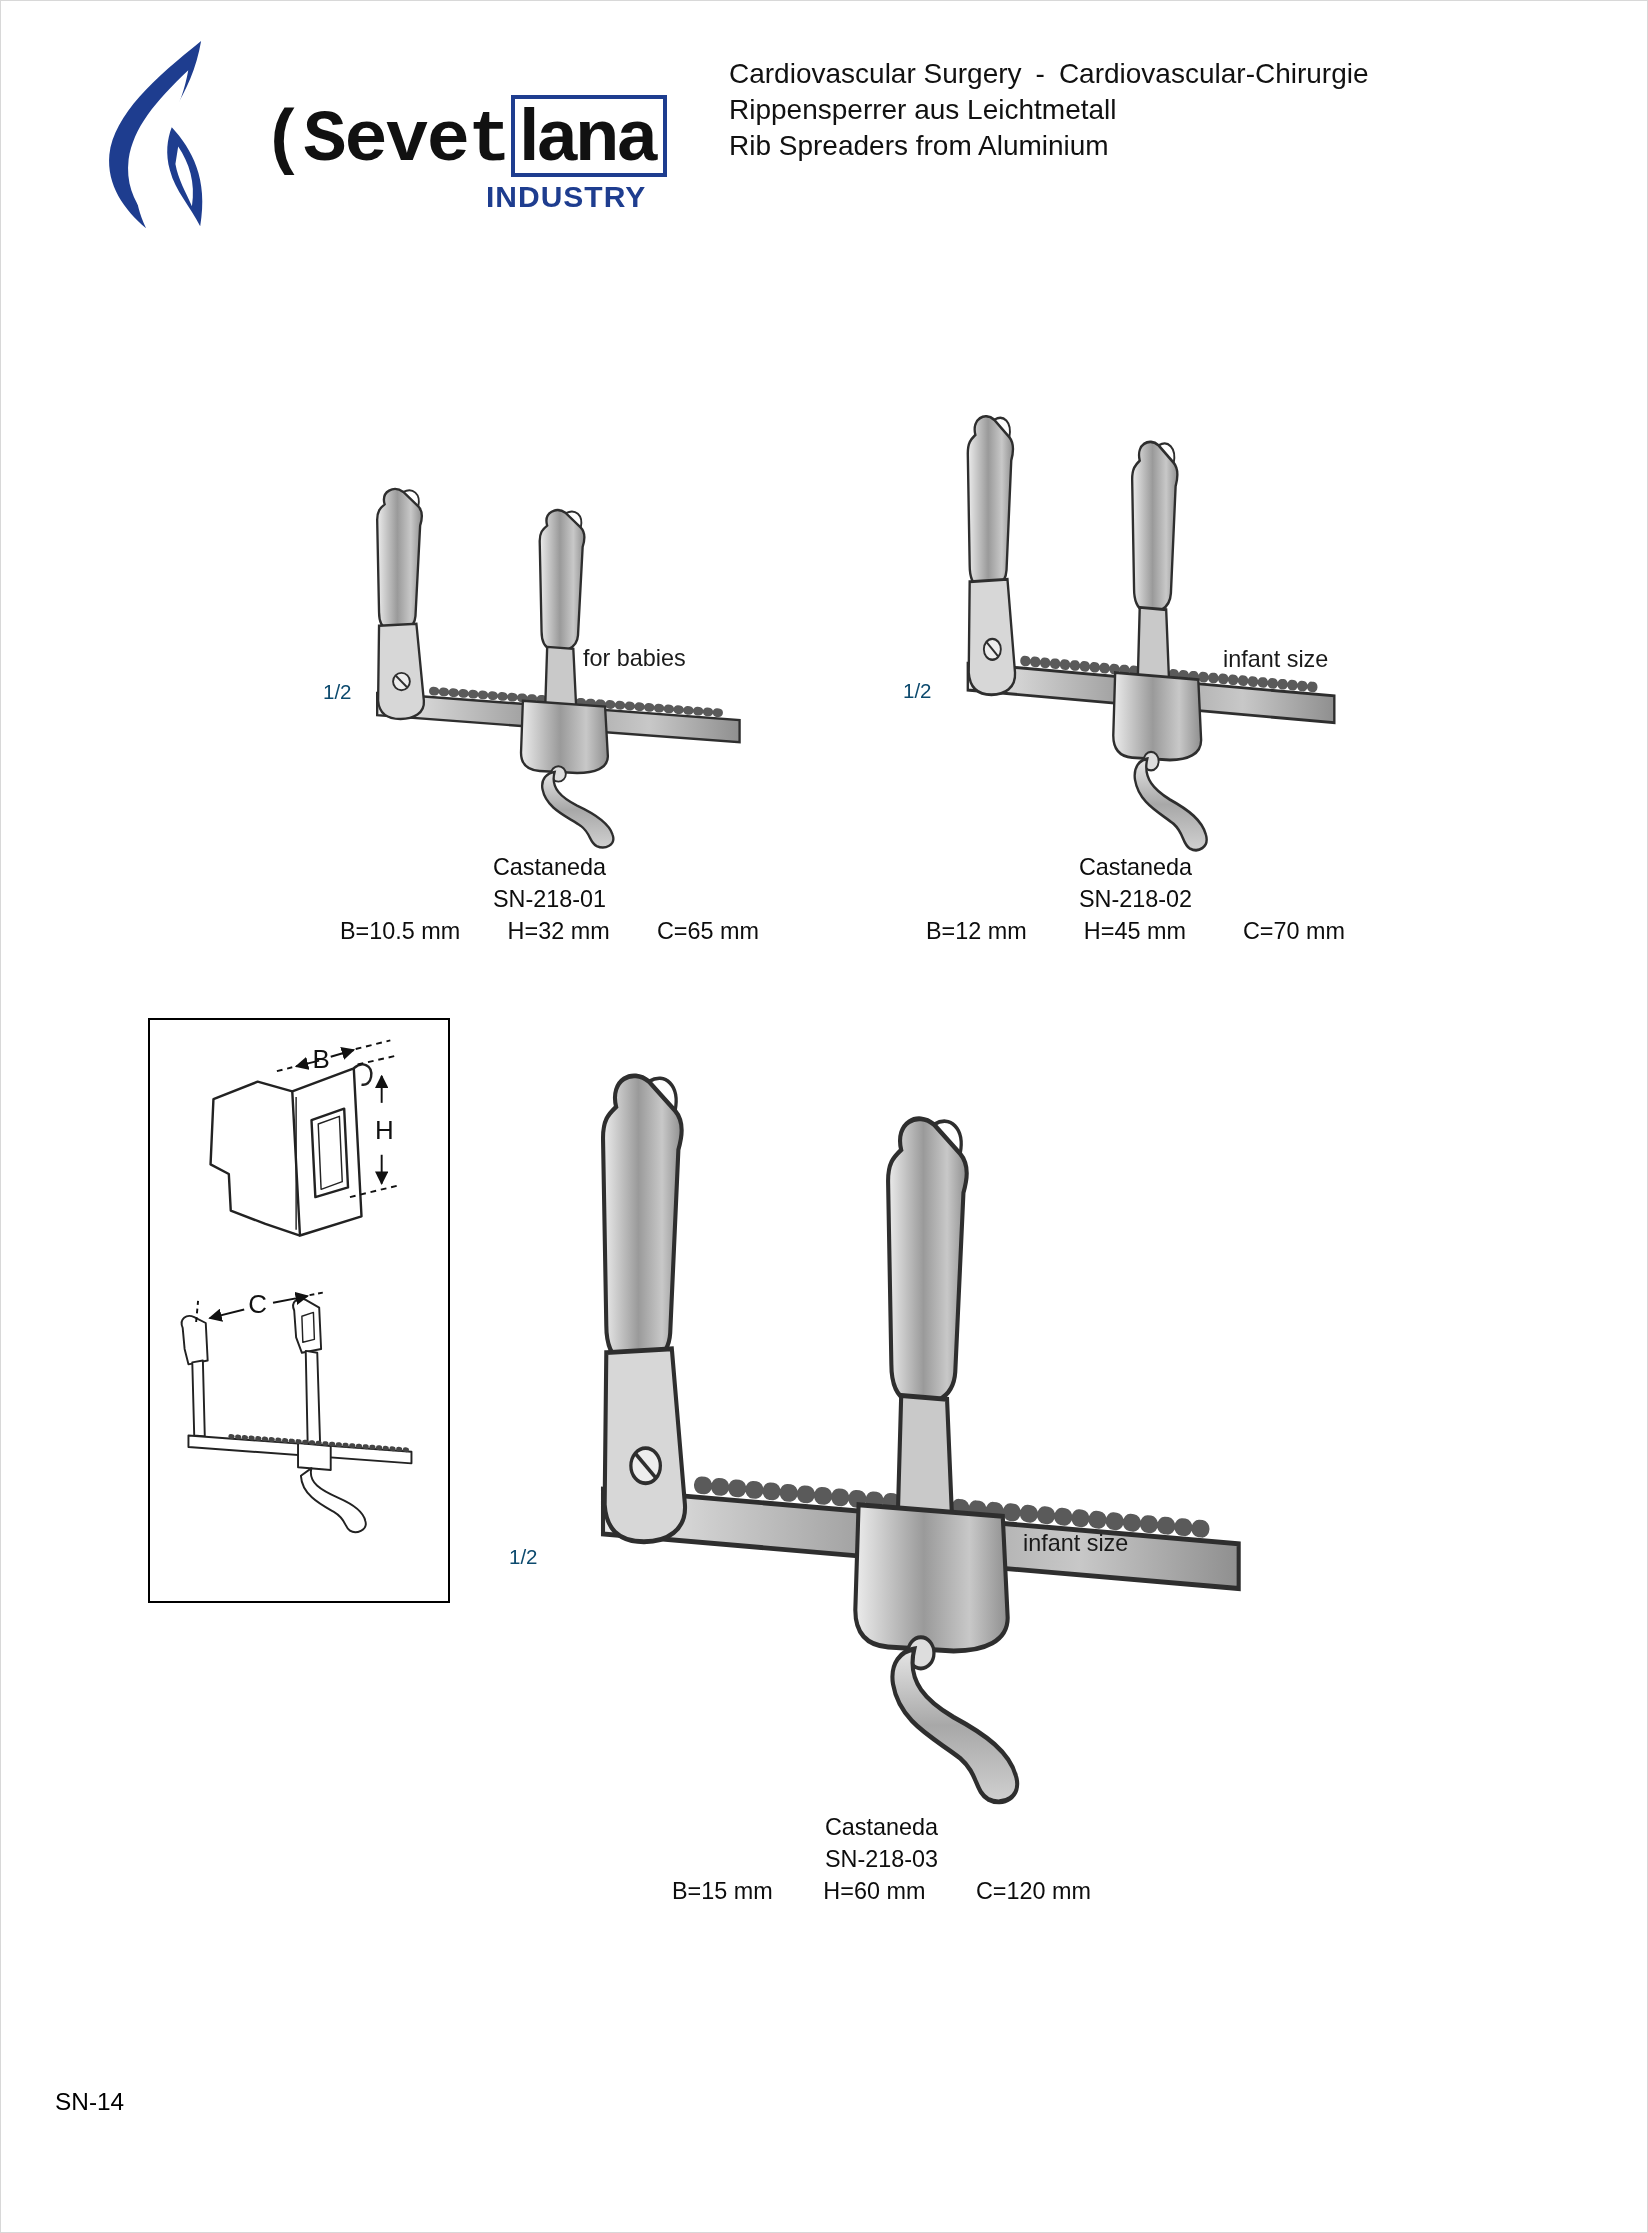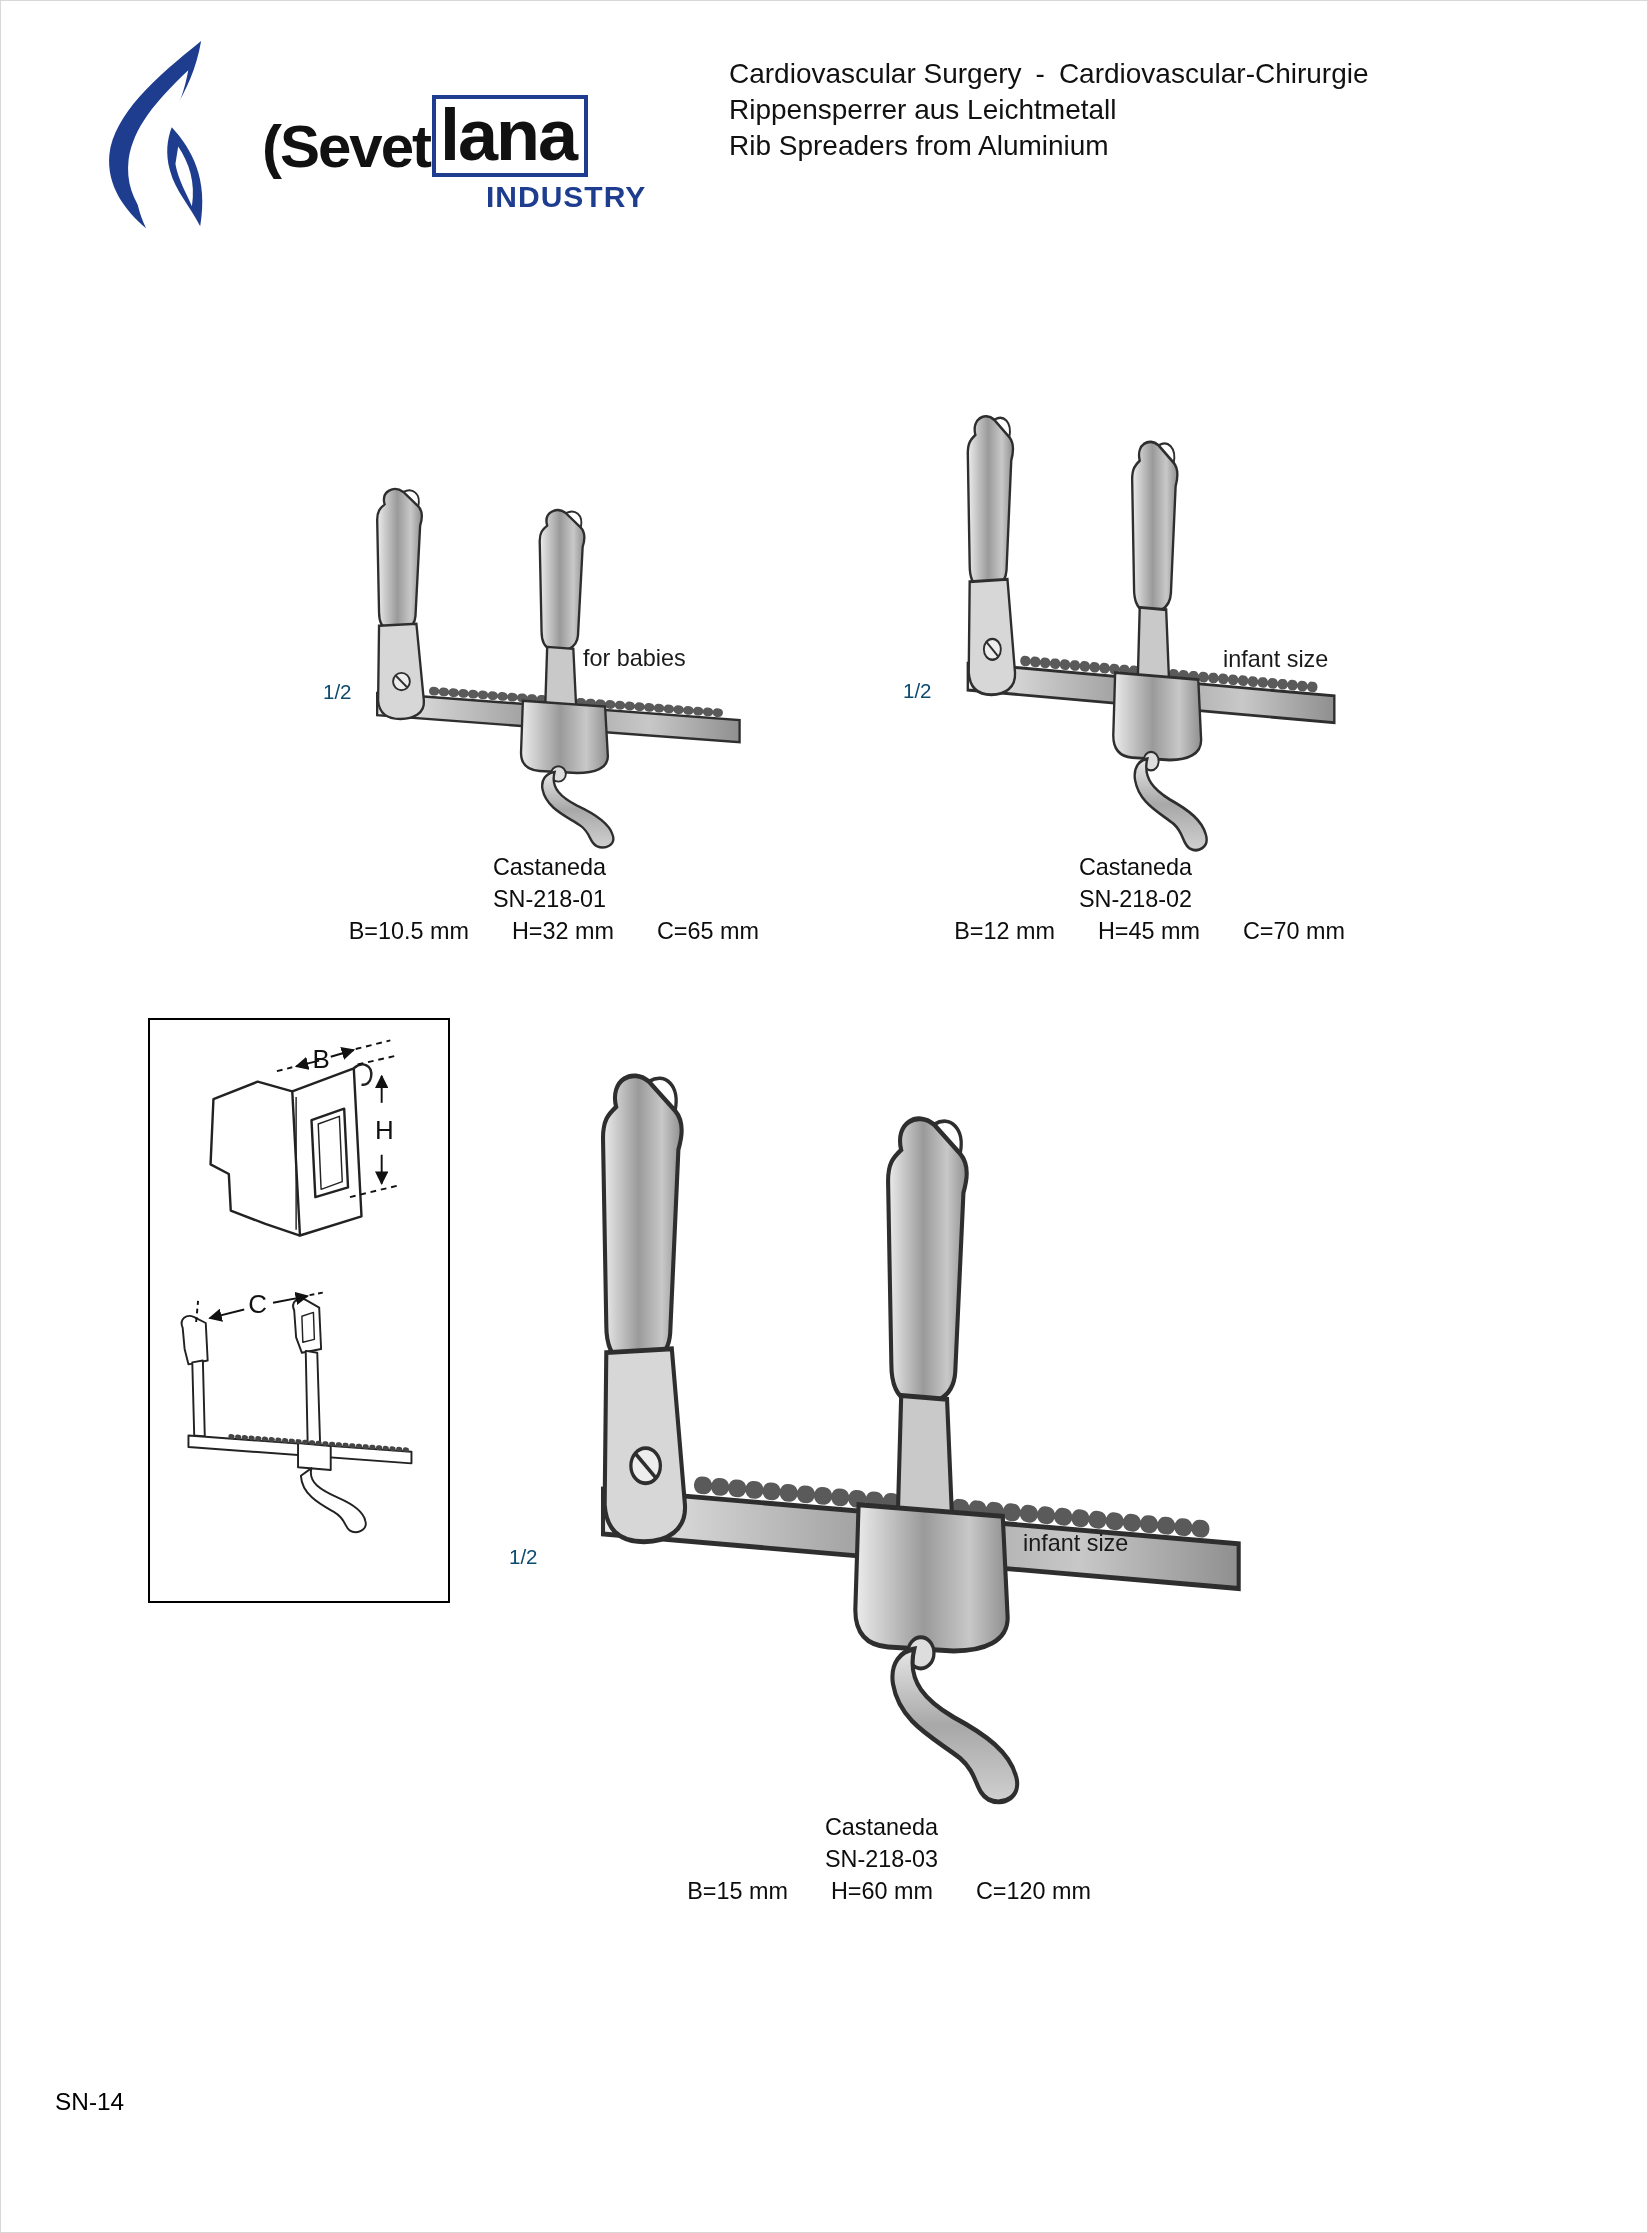--- a/index.html
+++ b/index.html
@@ -5,40 +5,40 @@
   html,body{margin:0;padding:0;background:#888;}
   .page{
     position:relative;width:1648px;height:2233px;background:#ffffff;
     margin:0 auto;overflow:hidden;border:1px solid #d8d8d8;box-sizing:border-box;
     font-family:"Liberation Sans", sans-serif;color:#111;
   }
   
   .logo-swirl{position:absolute;left:90px;top:37px;width:156px;height:195px;}
   .brand-line{position:absolute;left:261px;top:94px;display:flex;align-items:flex-end;}
   .brand-prefix{
-    font-size:60px;font-weight:600;letter-spacing:-2px;line-height:1;
-    font-family:Liberation Sans, sans-serif;
+    font-size:72px;font-weight:600;letter-spacing:-2px;line-height:1;
+    font-family:Liberation Mono, monospace;
   }
   .brand-box{
     display:inline-block;font-size:72px;font-weight:600;letter-spacing:-2px;line-height:1;
     border:4.9px solid var(--brand);padding:0 7.8px 2px 3.9px;margin-left:2px;
   }
   .brand-sub{
     position:absolute;left:485px;top:179px;width:205px;
     font-size:30px;font-weight:bold;letter-spacing:1px;color:var(--brand);
   }
   .header-text{position:absolute;left:728px;top:55px;font-size:28px;line-height:36px;}
   .header-text div{white-space:pre;}
   
   .fig{position:absolute;}
   .fig svg{width:100%;height:100%;display:block;}
   .size-label{position:absolute;font-size:23.4px;color:#1a1a1a;}
   .scale-label{position:absolute;font-size:20.5px;color:#0c4a6e;}
   .caption{position:absolute;text-align:center;font-size:23.4px;line-height:32px;color:#0d0d0d;}
-  .caption .dims{display:flex;justify-content:flex-end;gap:43px;white-space:nowrap;}
+  .caption .dims{display:flex;justify-content:space-between;gap:43px;white-space:nowrap;}
   
   .diagram-box{position:absolute;left:147px;top:1017px;width:302px;height:585px;
     border:2.9px solid #000;box-sizing:border-box;background:#fff;}
   .diagram-box svg{width:100%;height:100%;display:block;}
   .dim-text{font-family:"Liberation Sans",sans-serif;font-size:27px;fill:#111;}
   
   .page-number{position:absolute;left:54px;top:2087px;font-size:24.4px;color:#000;}
 </style>
 </head>
 <body>

